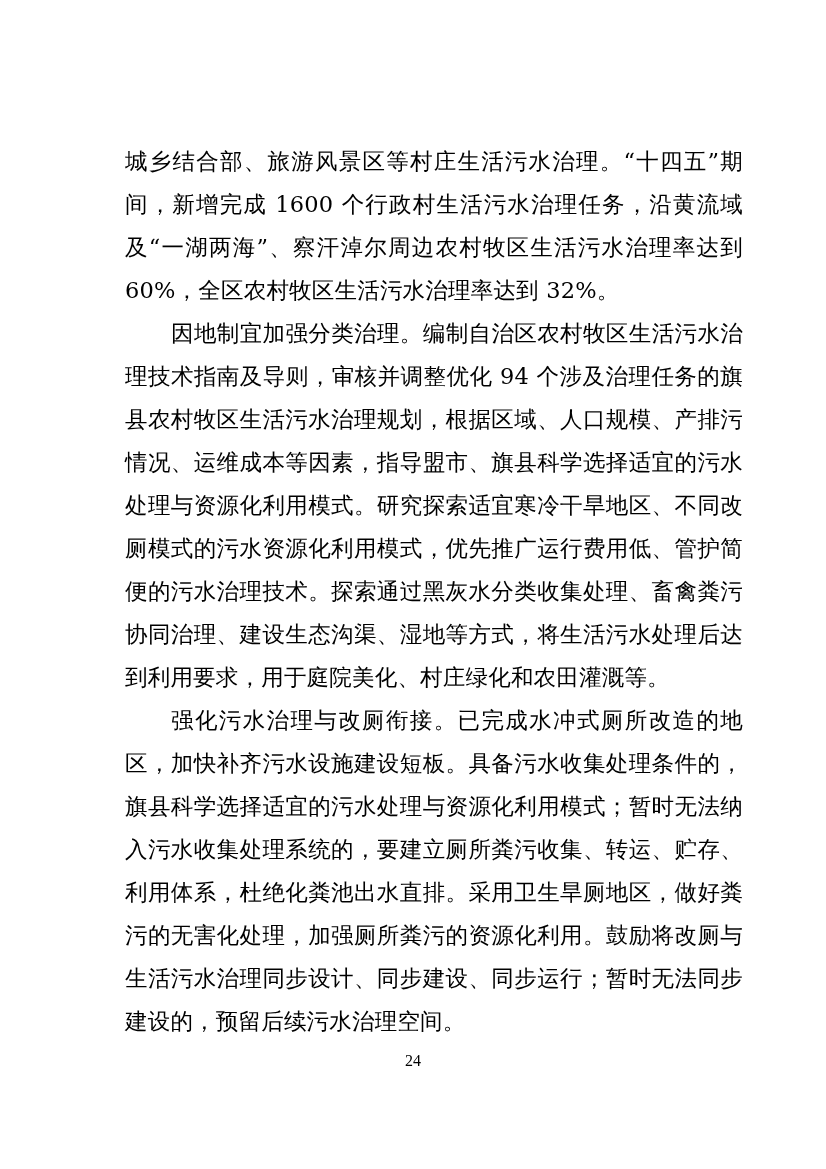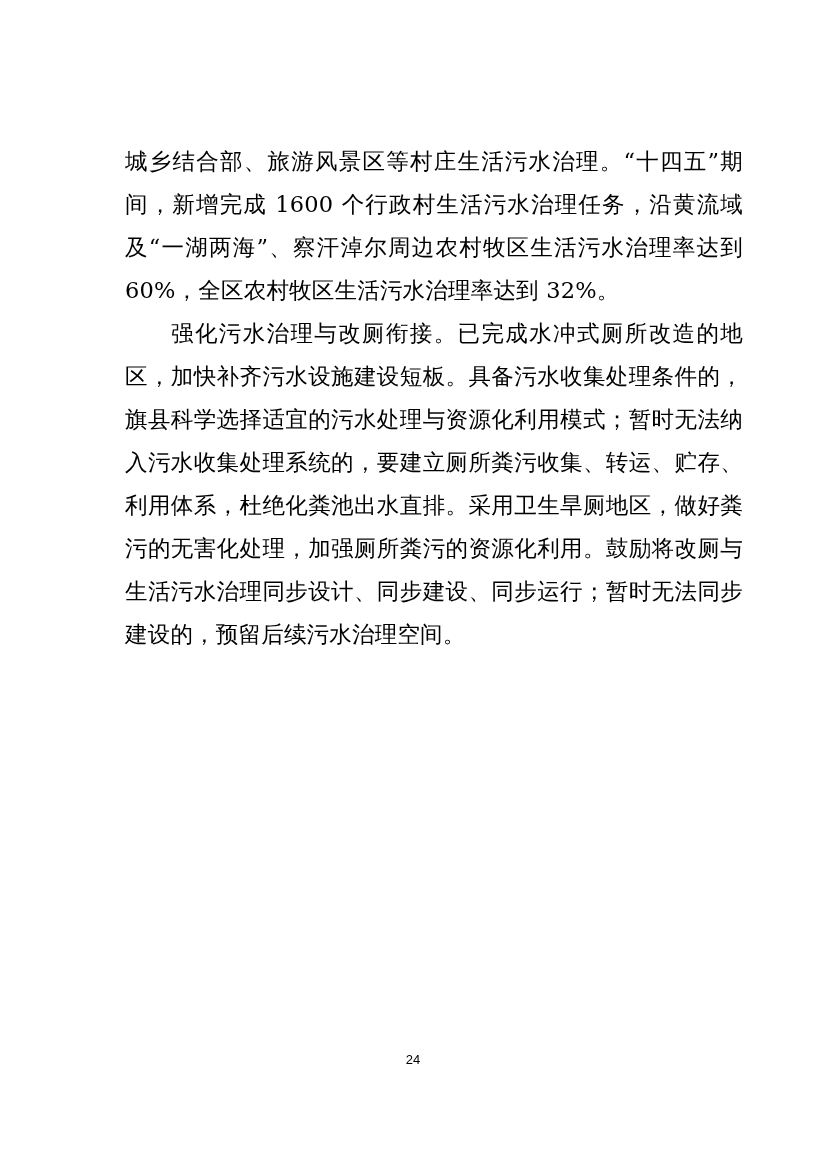--- a/index.html
+++ b/index.html
@@ -33,27 +33,28 @@
   }
   .para.indent {
     text-indent: 46px;
   }
   .page-number {
     position: absolute;
     left: 0;
     right: 0;
     top: 1052px;
     text-align: center;
-    font-family: Liberation Sans, sans-serif;
-    font-size: 13px;
+    font-family: Liberation Serif, serif;
+    font-size: 16px;
     color: #000000;
   }
 </style>
 </head>
 <body>
 
 <div class="page">
   <div class="content">
     <p class="para">城乡结合部、旅游风景区等村庄生活污水治理。“十四五”期间，新增完成 1600 个行政村生活污水治理任务，沿黄流域及“一湖两海”、察汗淖尔周边农村牧区生活污水治理率达到 60%，全区农村牧区生活污水治理率达到 32%。</p>
+    <p class="para indent">因地制宜加强分类治理。编制自治区农村牧区生活污水治理技术指南及导则，审核并调整优化 94 个涉及治理任务的旗县农村牧区生活污水治理规划，根据区域、人口规模、产排污情况、运维成本等因素，指导盟市、旗县科学选择适宜的污水处理与资源化利用模式。研究探索适宜寒冷干旱地区、不同改厕模式的污水资源化利用模式，优先推广运行费用低、管护简便的污水治理技术。探索通过黑灰水分类收集处理、畜禽粪污协同治理、建设生态沟渠、湿地等方式，将生活污水处理后达到利用要求，用于庭院美化、村庄绿化和农田灌溉等。</p>
     <p class="para indent">强化污水治理与改厕衔接。已完成水冲式厕所改造的地区，加快补齐污水设施建设短板。具备污水收集处理条件的，旗县科学选择适宜的污水处理与资源化利用模式；暂时无法纳入污水收集处理系统的，要建立厕所粪污收集、转运、贮存、利用体系，杜绝化粪池出水直排。采用卫生旱厕地区，做好粪污的无害化处理，加强厕所粪污的资源化利用。鼓励将改厕与生活污水治理同步设计、同步建设、同步运行；暂时无法同步建设的，预留后续污水治理空间。</p>
   </div>
   <div class="page-number">24</div>
 </div>
 
 </body></html>

